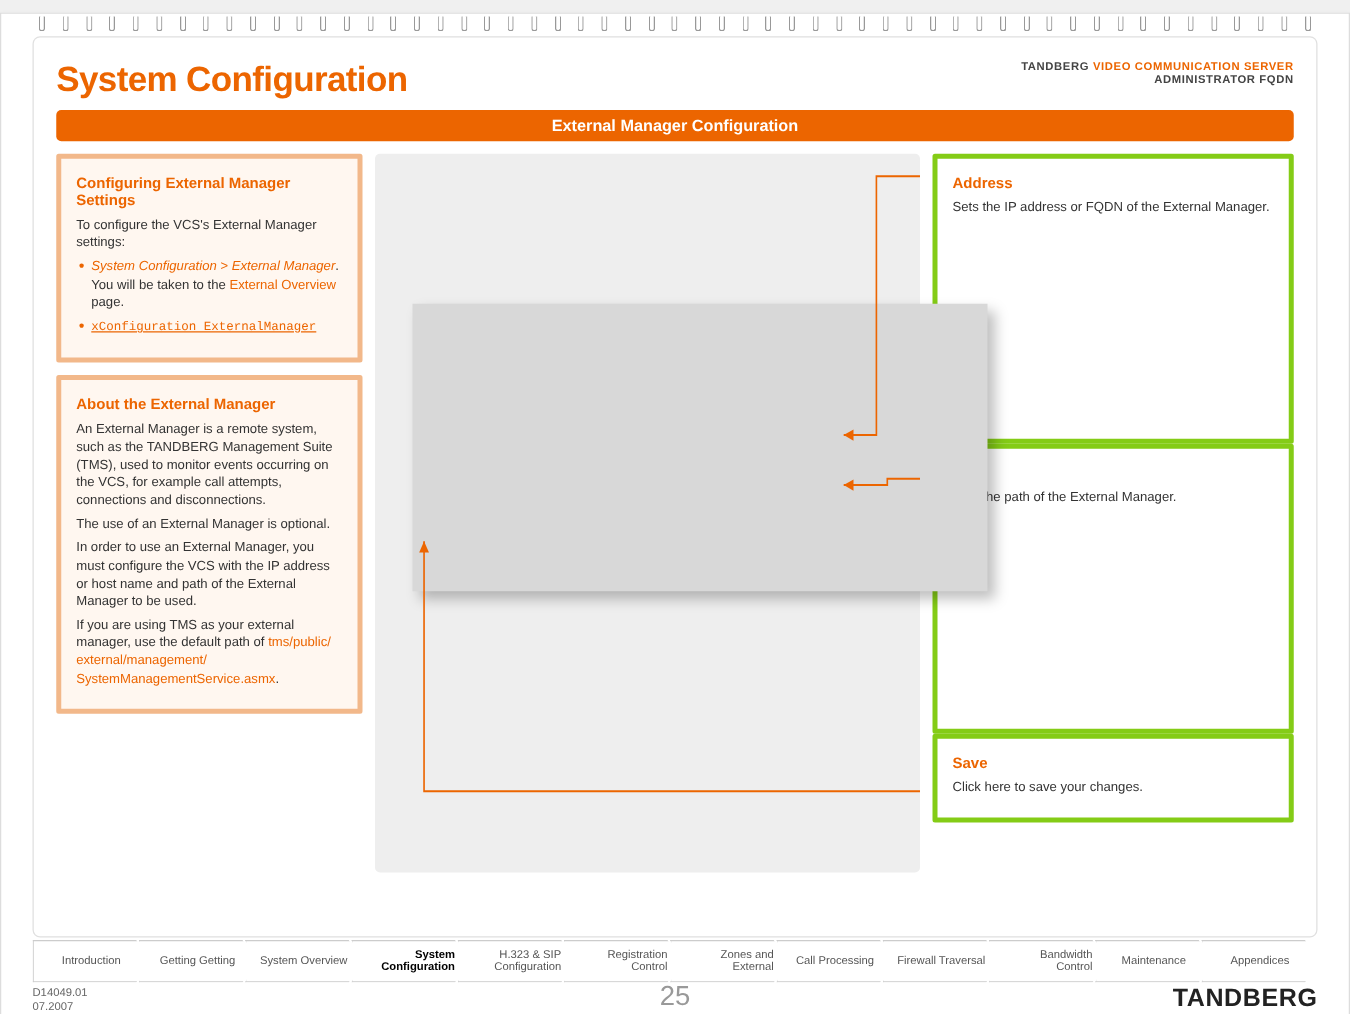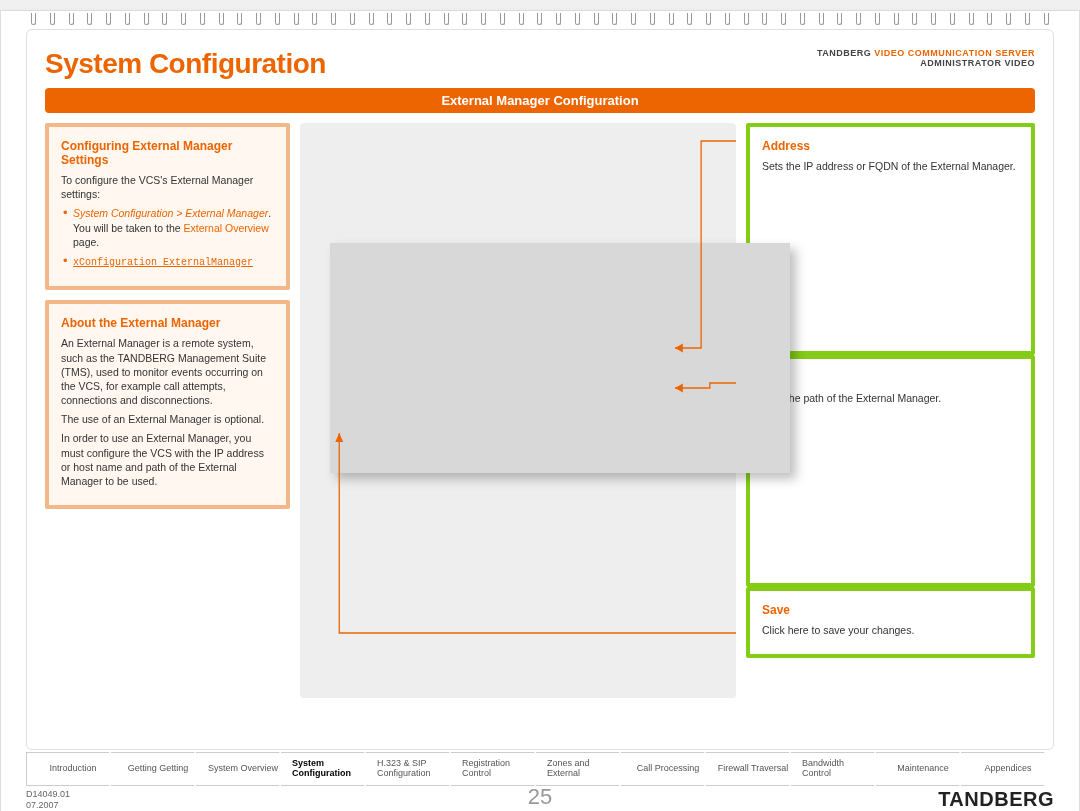--- a/index.html
+++ b/index.html
@@ -124,21 +124,21 @@
     align-items: center;
   }
   .tab {
     flex: 1;
     height: 28px;
     border: 1px solid #ccc;
     border-right: none;
     display: flex;
     align-items: center;
     justify-content: center;
-    text-align: left;
+    text-align: right;
     font-size: 9px;
     line-height: 1.1;
     color: #555;
     position: relative;
     background: #fff;
     clip-path: polygon(0 0, calc(100% - 10px) 0, 100% 50%, calc(100% - 10px) 100%, 0 100%, 10px 50%);
     margin-left: -8px;
     padding: 16px 10px;
   }
   .tab:first-child { margin-left: 0; clip-path: polygon(0 0, calc(100% - 10px) 0, 100% 50%, calc(100% - 10px) 100%, 0 100%); }
@@ -216,21 +216,21 @@
       <span></span>
     </div>
 
   <div class="content">
 
     <div class="header-row">
       <div class="page-title">System Configuration</div>
       <div class="guide-info">
         <span class="brand">TANDBERG</span>
         <span class="prod">VIDEO COMMUNICATION SERVER</span><br>
-        <span class="sub">ADMINISTRATOR VIDEO</span>
+        <span class="sub">ADMINISTRATOR FQDN</span>
       </div>
     </div>
 
     <div class="banner">External Manager Configuration</div>
 
     <div class="columns">
 
       <div class="left-col">
         <div class="box">
           <h3>Configuring External Manager Settings</h3>
@@ -242,20 +242,23 @@
             <li>
               <span class="orange-link">xConfiguration ExternalManager</span>
             </li>
           </ul>
         </div>
         <div class="box">
           <h3>About the External Manager</h3>
           <p>An External Manager is a remote system, such as the TANDBERG Management Suite (TMS), used to monitor events occurring on the VCS, for example call attempts, connections and disconnections.</p>
           <p>The use of an External Manager is optional.</p>
           <p>In order to use an External Manager, you must configure the VCS with the IP address or host name and path of the External Manager to be used.</p>
+          <p>
+            <span>If you are using TMS as your external manager, use the default path of </span><span class="orange-text">tms/public/ external/management/ SystemManagementService.asmx</span><span>.</span>
+          </p>
         </div>
       </div>
 
       <div class="mid-col">
         <div class="mid-placeholder">
           <div class="screenshot-shadow"></div>
           <svg class="callout-svg" viewBox="0 0 500 575" preserveAspectRatio="none">
             <defs>
               <marker id="arrow" markerWidth="8" markerHeight="8" refX="6" refY="3" orient="auto">
                 <path d="M0,0 L6,3 L0,6 Z" fill="#ec6500"></path>

